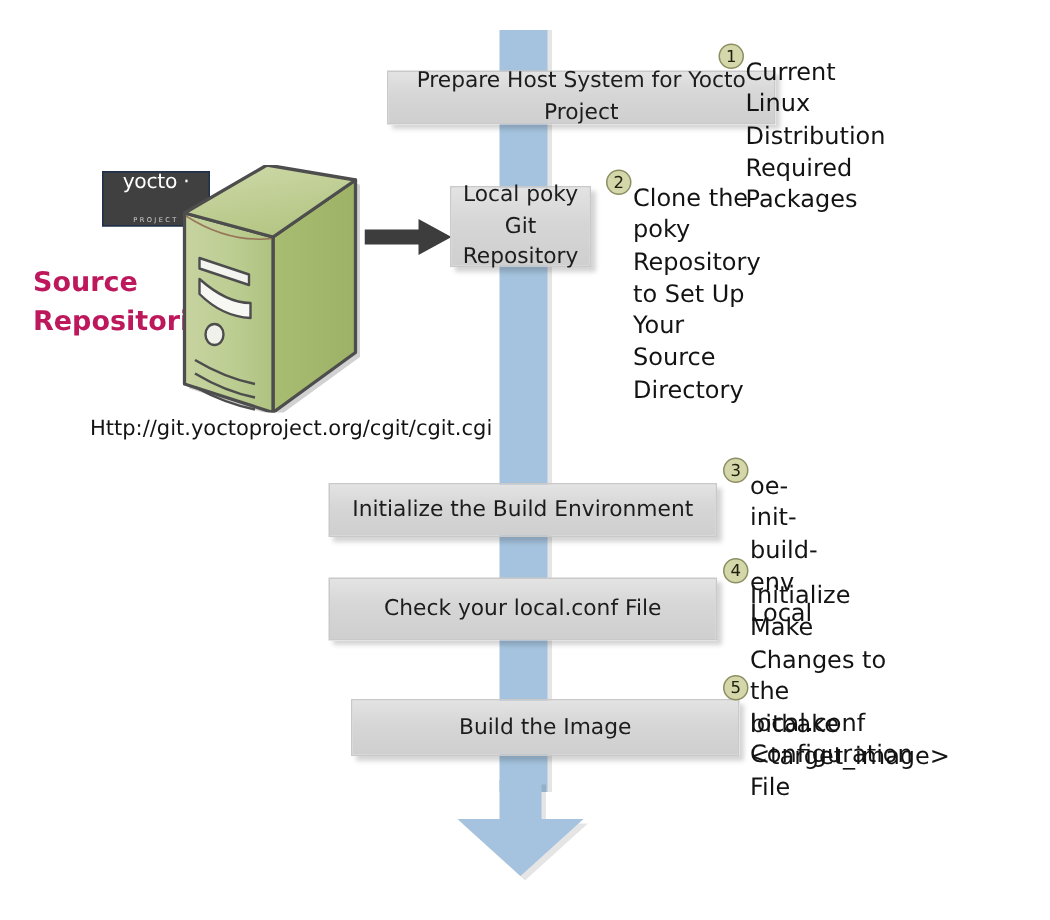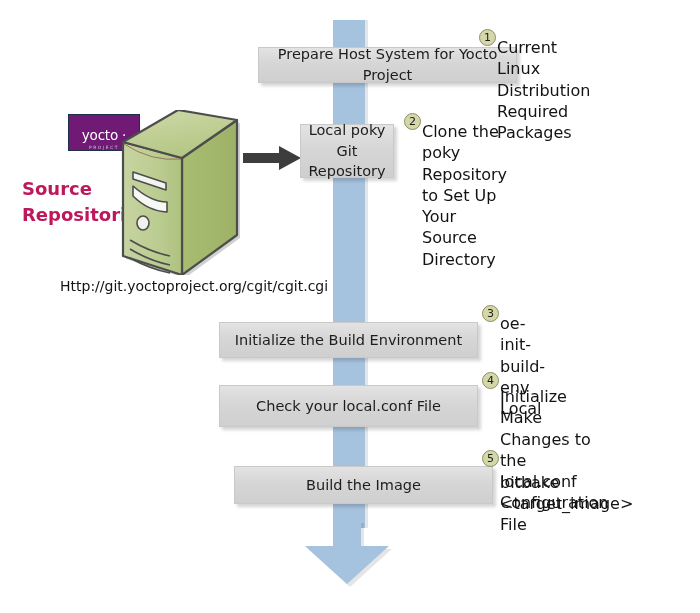--- a/index.html
+++ b/index.html
@@ -95,26 +95,26 @@
   #callout-5 .ctext { top: 22px; }
   #callout-4 .ctext { top: 14px; }
 
   
   #yocto-logo {
     position: absolute;
     left: 68px;
     top: 114px;
     width: 70px;
     height: 35px;
-    background: #701a75;
+    background: #404040;
     border: 1px solid #1d2f4a;
     display: flex;
     flex-direction: column;
     align-items: center;
-    justify-content: flex-end;
+    justify-content: space-between;
     color: #ffffff;
   }
   #yocto-logo .y-word {
     font-size: 13.5px;
     letter-spacing: -0.2px;
     line-height: 1;
   }
   #yocto-logo .y-sub {
     font-size: 4.4px;
     letter-spacing: 1.6px;

